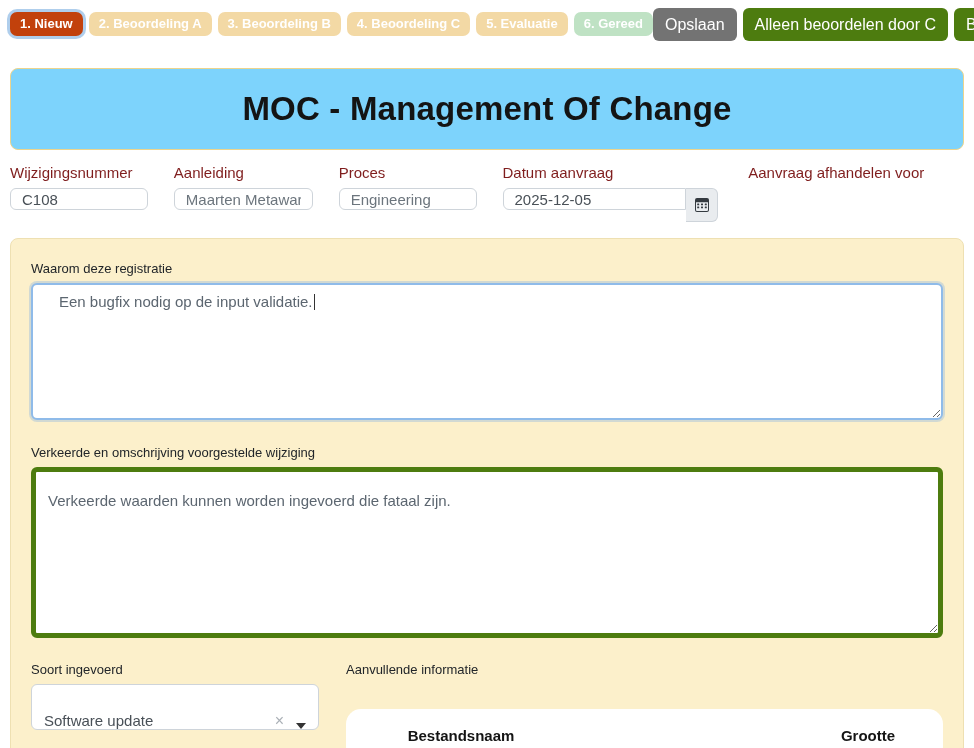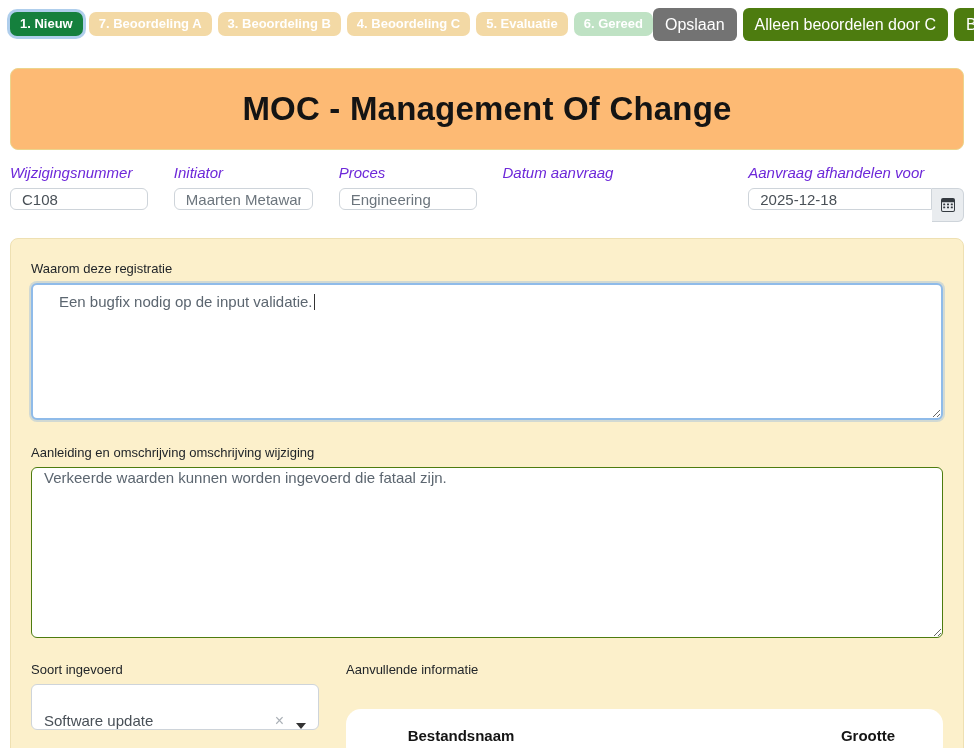--- a/index.html
+++ b/index.html
@@ -5,58 +5,58 @@
   * { box-sizing: border-box; margin: 0; padding: 0; }
   html, body { width: 974px; height: 748px; overflow: hidden; background: #fff;
     font-family: "Liberation Sans", "DejaVu Sans", sans-serif; color: #212529; }
 
   
   .topbar { display: flex; justify-content: space-between; align-items: flex-start;
     height: 48px; padding: 8px 9px 0 10px; }
   .badges { display: flex; gap: 6px; margin-top: 4px; }
   .badge { display: inline-block; padding: 5px 10px 5px; border-radius: 7px;
     font-size: 13px; font-weight: 700; color: #fff; line-height: 14px; white-space: nowrap; }
-  .badge.active { background: #15803d; box-shadow: 0 0 0 3px rgba(110,165,220,.55); }
+  .badge.active { background: #c2410c; box-shadow: 0 0 0 3px rgba(110,165,220,.55); }
   .badge.wheat { background: #f3d9a5; }
   .badge.green { background: #bfe2c4; }
   .actions { display: flex; gap: 6px; }
   .btn { height: 33px; padding: 0 12px; border: none; border-radius: 6px;
     font-size: 16px; font-family: inherit; color: #fff; cursor: pointer; white-space: nowrap; }
   .btn.gray { background: #737373; }
   .btn.blue { background: #4d7c0f; }
 
   
-  .banner { margin: 20px 10px 0; height: 82px; background: #fdba74;
+  .banner { margin: 20px 10px 0; height: 82px; background: #7dd3fc;
     border: 1px solid #ecd48c; border-radius: 8px;
     display: flex; align-items: center; justify-content: center; }
   .banner h1 { font-size: 33px; font-weight: 700; color: #141414; letter-spacing: .2px; }
 
   
   .fields-row { display: flex; padding: 0 10px; margin-top: 14px; }
-  .field label { display: block; font-size: 15px; margin-bottom: 7px; color: #6d28d9; font-style: italic; }
+  .field label { display: block; font-size: 15px; margin-bottom: 7px; color: #7f1d1d; }
   .control { height: 22px; width: 100%; border: 1px solid #ced4da; border-radius: 6px;
     padding: 0 11px; font-size: 15px; font-family: inherit; background: #fff; color: #495057; }
   .control.muted { color: #6c757d; }
   .w1 { width: 138px; margin-right: 26px; }
   .w2 { width: 139px; margin-right: 26px; }
   .w3 { width: 138px; margin-right: 26px; }
   .w4 { width: 216px; margin-right: 30px; }
   .w5 { width: 216px; }
   .input-group { display: flex; }
   .input-group .control { flex: 1; border-top-right-radius: 0; border-bottom-right-radius: 0; min-width: 0; }
   .cal-btn { width: 32px; height: 34px; background: #e9ecef; border: 1px solid #ced4da;
     border-left: none; border-radius: 0 6px 6px 0; display: flex; align-items: center;
     justify-content: center; color: #343a40; cursor: pointer; }
 
   
   .panel { margin: 16px 10px 0; height: 560px; background: #fcf0cb;
     border: 1px solid #eee0b2; border-radius: 8px; padding: 22px 20px 20px; }
   .panel label { display: block; font-size: 13px; color: #212529; margin-bottom: 7px; }
-  .textarea { background: #fff; border: 1px solid #4d7c0f; border-radius: 6px;
-    padding: 0 12px; font-size: 15px; color: #5c6670; line-height: 20px;
+  .textarea { background: #fff; border: 5px solid #4d7c0f; border-radius: 6px;
+    padding: 19px 12px; font-size: 15px; color: #5c6670; line-height: 20px;
     resize: both; overflow: auto; }
   .textarea.focused { border: 2px solid #8fbbe9; box-shadow: 0 0 0 2px rgba(130,175,225,.35); padding: 7px 11px; }
   #ta-waarom { height: 137px; margin-bottom: 25px; padding-left: 26px; }
   #ta-aanleiding { height: 171px; margin-bottom: 24px; }
   .caret { display: inline-block; width: 1.5px; height: 16px; background: #333;
     vertical-align: text-bottom; margin-left: 1px; }
 
   .bottom-row { display: flex; }
   .left-col { width: 288px; margin-right: 27px; }
   .right-col { flex: 1; }
@@ -75,21 +75,21 @@
   .th.c2 { width: 150px; text-align: center; }
   .dropzone { margin: 4px 7px 0; height: 40px; border: 1px dashed #cfd4d9;
     border-radius: 4px; background: rgba(255,255,255,.25); }
 </style>
 </head>
 <body>
 
 <div class="topbar">
   <div class="badges">
     <span class="badge active">1. Nieuw</span>
-    <span class="badge wheat">7. Beoordeling A</span>
+    <span class="badge wheat">2. Beoordeling A</span>
     <span class="badge wheat">3. Beoordeling B</span>
     <span class="badge wheat">4. Beoordeling C</span>
     <span class="badge wheat">5. Evaluatie</span>
     <span class="badge green">6. Gereed</span>
   </div>
   <div class="actions">
     <button class="btn gray">Opslaan</button>
     <button class="btn blue">Alleen beoordelen door C</button>
     <button class="btn blue">Beoordelen door A</button>
   </div>
@@ -98,56 +98,56 @@
 <div class="banner">
   <h1>MOC - Management Of Change</h1>
 </div>
 
 <div class="fields-row">
   <div class="field w1">
     <label>Wijzigingsnummer</label>
     <input class="control" value="C108" style="">
   </div>
   <div class="field w2">
-    <label>Initiator</label>
+    <label>Aanleiding</label>
     <input class="control muted" value="Maarten Metaware" style="">
   </div>
   <div class="field w3">
     <label>Proces</label>
     <input class="control muted" value="Engineering" style="">
   </div>
   <div class="field w4">
     <label>Datum aanvraag</label>
-  </div>
-  <div class="field w5">
-    <label>Aanvraag afhandelen voor</label>
     <div class="input-group">
-      <input class="control" value="2025-12-18" style="">
+      <input class="control" value="2025-12-05" style="">
       <span class="cal-btn">
         <svg width="16" height="16" viewBox="0 0 16 16" fill="currentColor">
           <path d="M1 3a2 2 0 0 1 2-2h10a2 2 0 0 1 2 2v10a2 2 0 0 1-2 2H3a2 2 0 0 1-2-2V3zm1 2.2v7.8a1 1 0 0 0 1 1h10a1 1 0 0 0 1-1V5.2H2z"></path>
           <rect x="3.2" y="6.6" width="2" height="1.7" rx=".3"></rect>
             <rect x="7" y="6.6" width="2" height="1.7" rx=".3"></rect>
           <rect x="10.8" y="6.6" width="2" height="1.7" rx=".3"></rect>
             <rect x="3.2" y="9.6" width="2" height="1.7" rx=".3"></rect>
           <rect x="7" y="9.6" width="2" height="1.7" rx=".3"></rect>
             <rect x="10.8" y="9.6" width="2" height="1.7" rx=".3"></rect>
         </svg>
       </span>
     </div>
   </div>
+  <div class="field w5">
+    <label>Aanvraag afhandelen voor</label>
+  </div>
 </div>
 
 <div class="panel">
   <label>Waarom deze registratie</label>
   <div id="ta-waarom" class="textarea focused">
     <span>Een bugfix nodig op de input validatie.</span><span class="caret"></span>
   </div>
 
-  <label>Aanleiding en omschrijving omschrijving wijziging</label>
+  <label>Verkeerde en omschrijving voorgestelde wijziging</label>
   <div id="ta-aanleiding" class="textarea">
     <span>Verkeerde waarden kunnen worden ingevoerd die fataal zijn.</span>
   </div>
 
   <div class="bottom-row">
     <div class="left-col">
       <label>Soort ingevoerd</label>
       <div class="select-box">
         <span class="select-value">Software update</span>
         <span class="clear-x">×</span>

